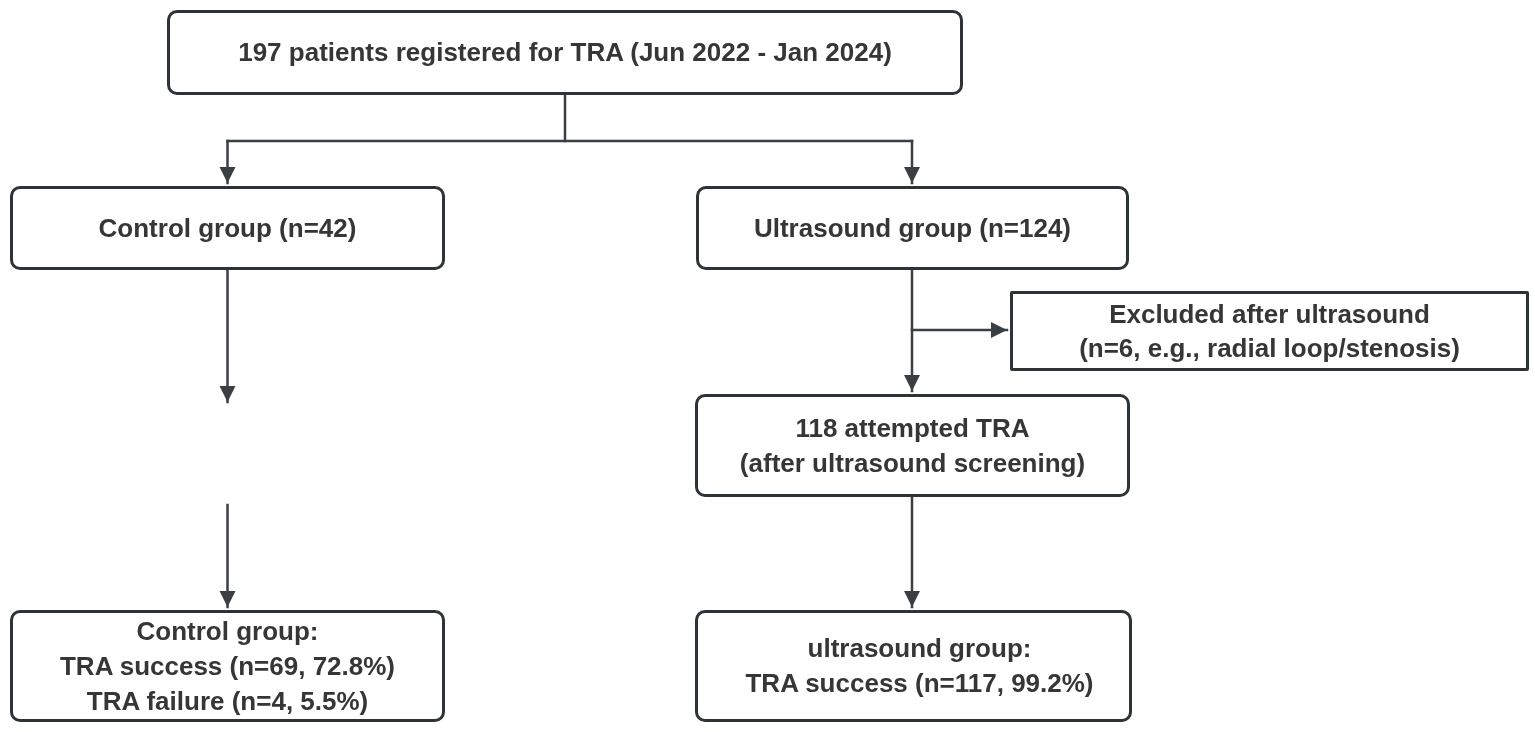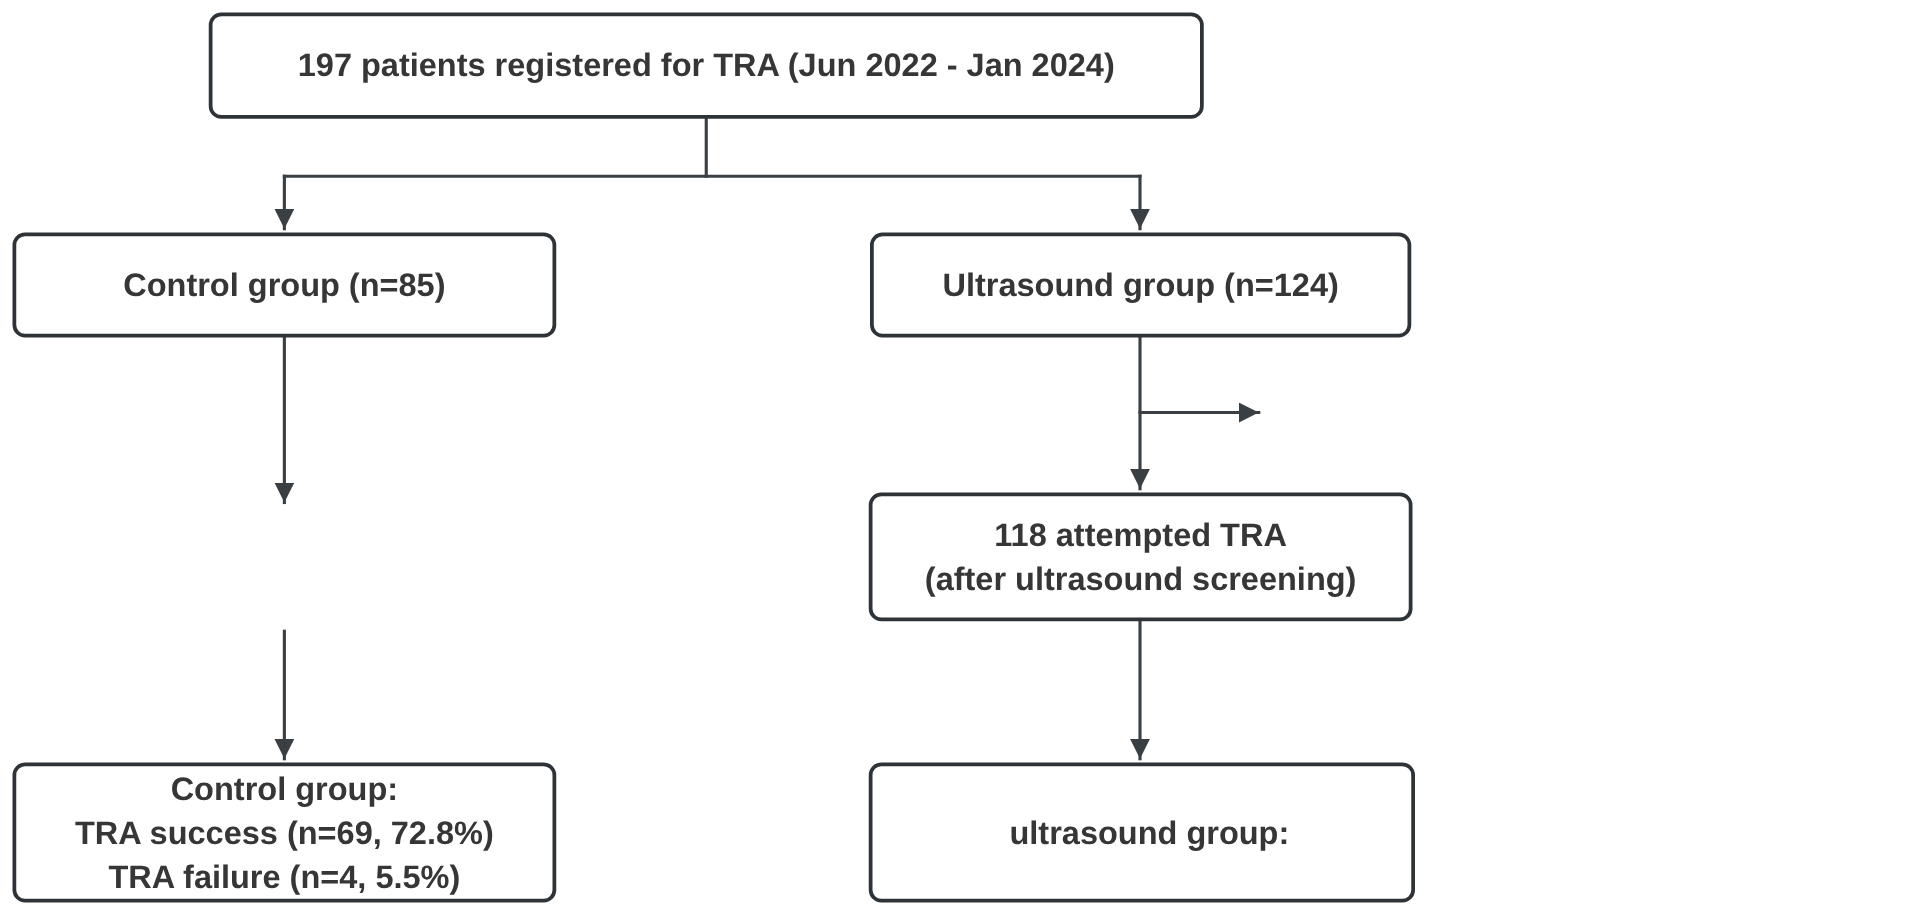--- a/index.html
+++ b/index.html
@@ -63,37 +63,42 @@
     <path class="edge" d="M912,330 H1007" marker-end="url(#arrow)"></path>
     <path class="edge" d="M227.5,505 V607" marker-end="url(#arrow)"></path>
     <path class="edge" d="M912,492 V607" marker-end="url(#arrow)"></path>
   </svg>
 
   <div class="node" style="left:167px; top:10px; width:796px; height:85px;">
     <div>197 patients registered for TRA (Jun 2022 - Jan 2024)</div>
   </div>
 
   <div class="node" style="left:10px; top:186px; width:435px; height:84px;">
-    <div>Control group (n=85)</div>
+    <div>Control group (n=42)</div>
   </div>
 
   <div class="node" style="left:696px; top:186px; width:433px; height:84px;">
     <div>Ultrasound group (n=124)</div>
   </div>
 
+  <div class="node square" style="left:1010px; top:291px; width:519px; height:80px; line-height:34px;">
+    <div>Excluded after ultrasound</div>
+    <div>(n=6, e.g., radial loop/stenosis)</div>
+  </div>
 
 
   <div class="node" style="left:695px; top:394px; width:435px; height:103px;">
     <div>118 attempted TRA</div>
     <div>(after ultrasound screening)</div>
   </div>
 
   <div class="node" style="left:10px; top:610px; width:435px; height:112px;">
     <div>Control group:</div>
     <div>TRA success (n=69, 72.8%)</div>
     <div>TRA failure (n=4, 5.5%)</div>
   </div>
 
   <div class="node" style="left:695px; top:610px; width:437px; height:112px;padding-left:20px;">
     <div>ultrasound group:</div>
+    <div>TRA success (n=117, 99.2%)</div>
   </div>
 
 </div>
 
 </body></html>

